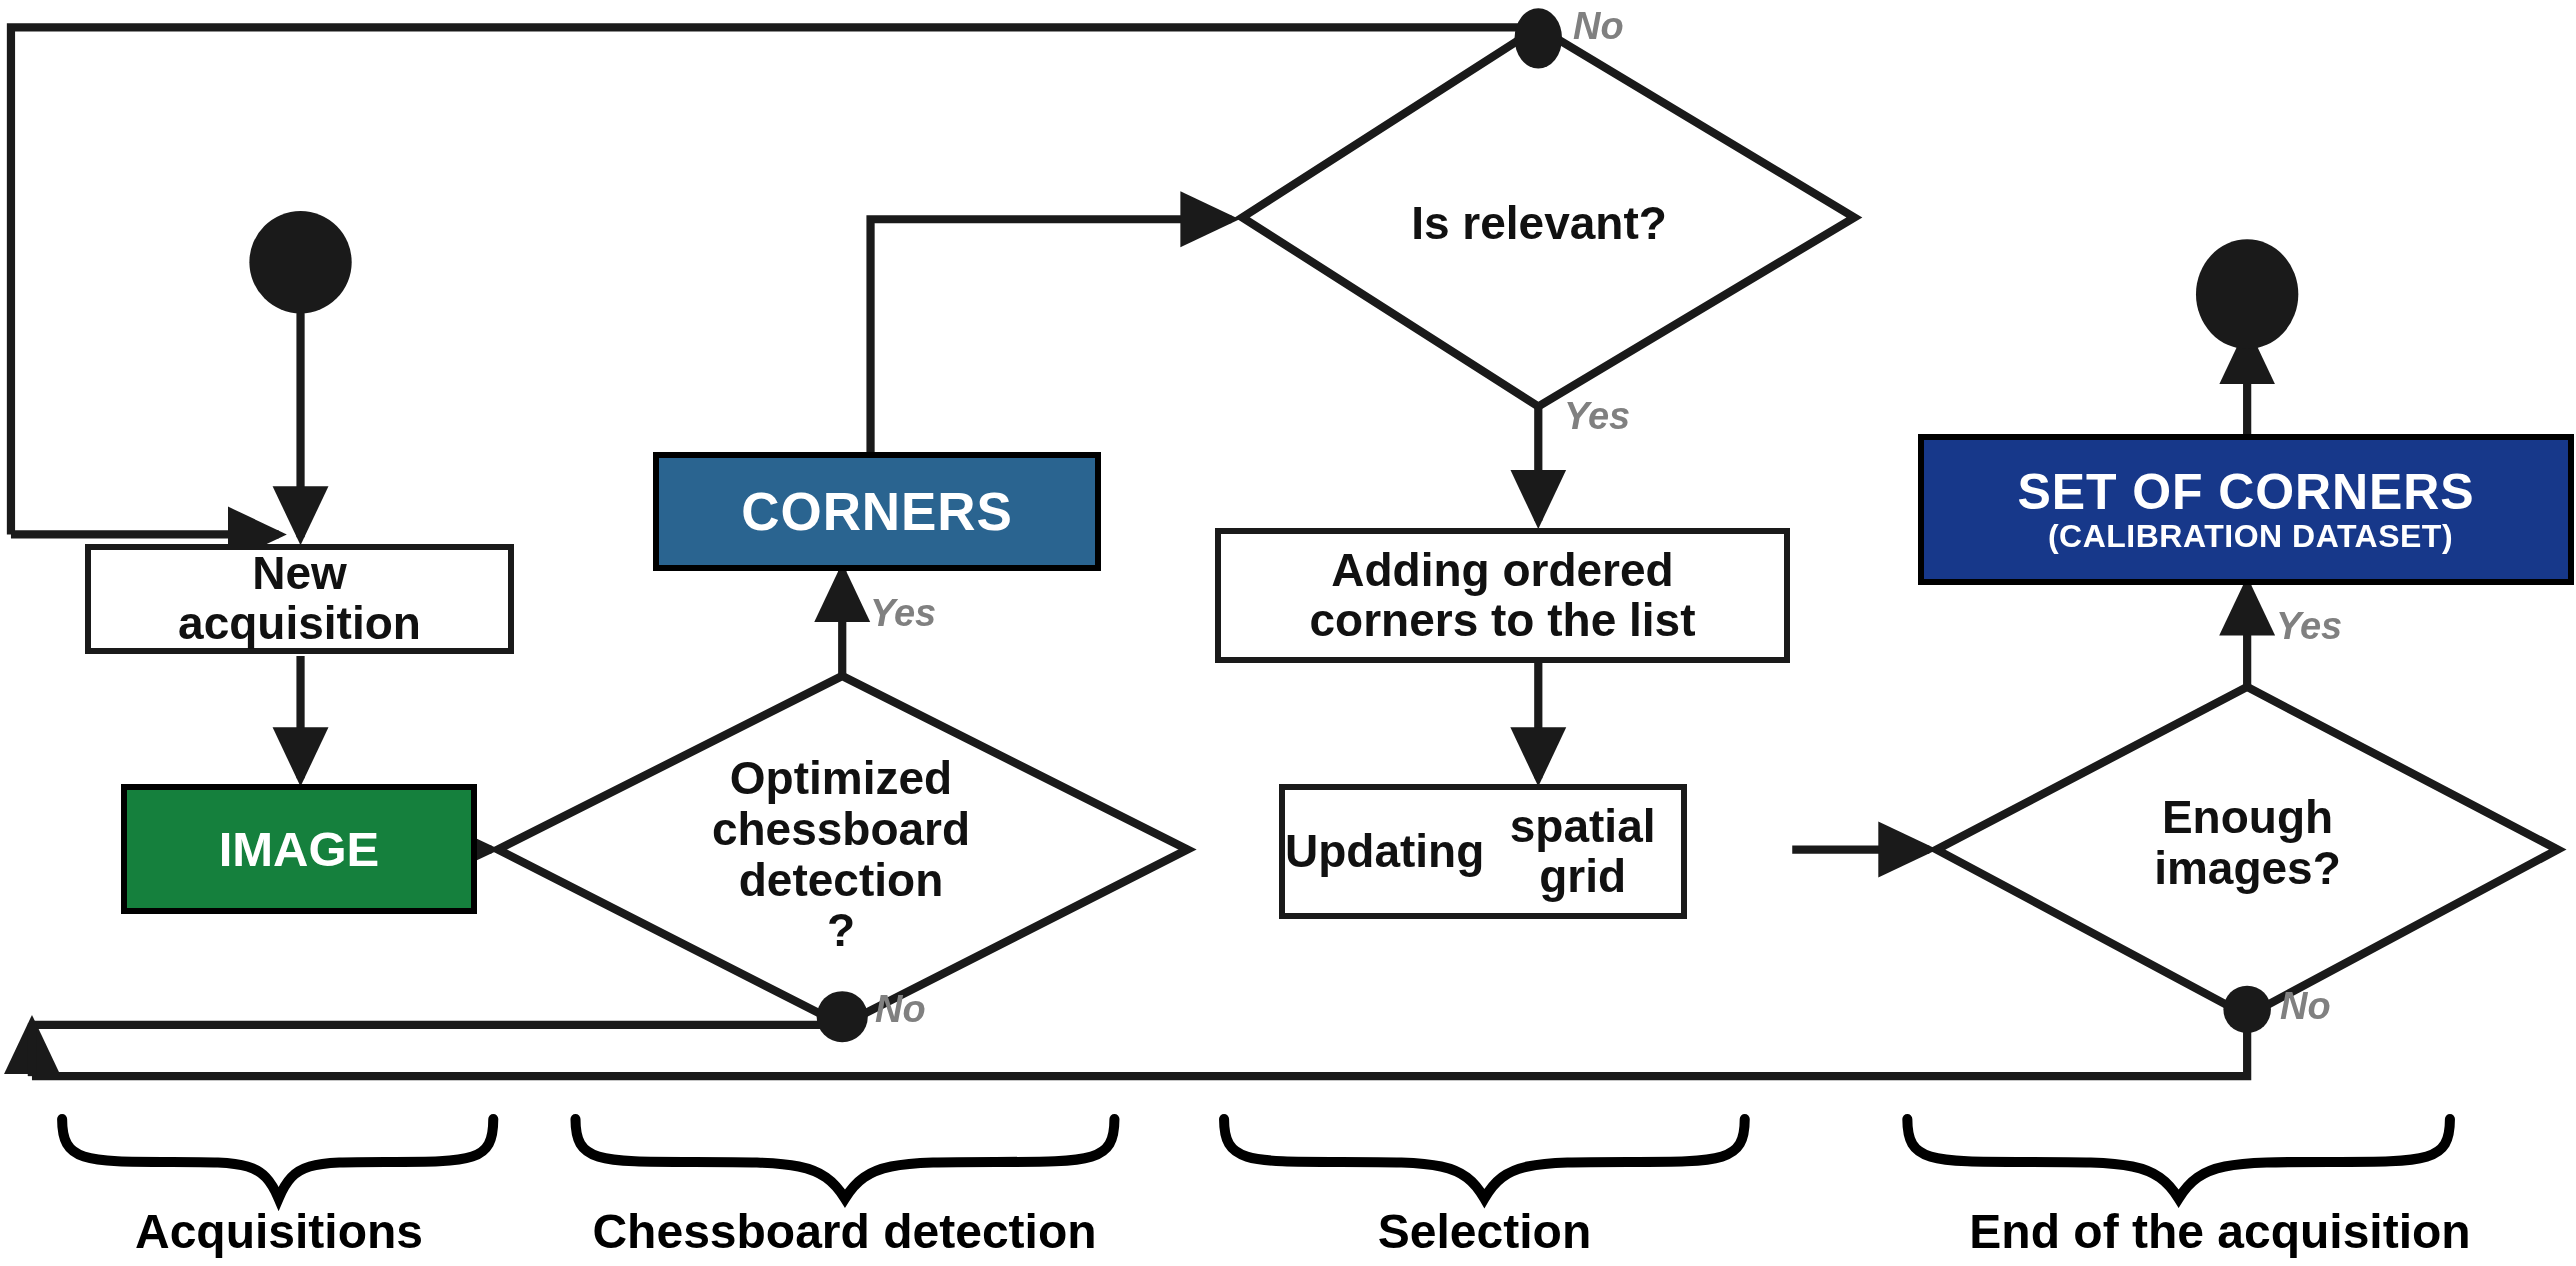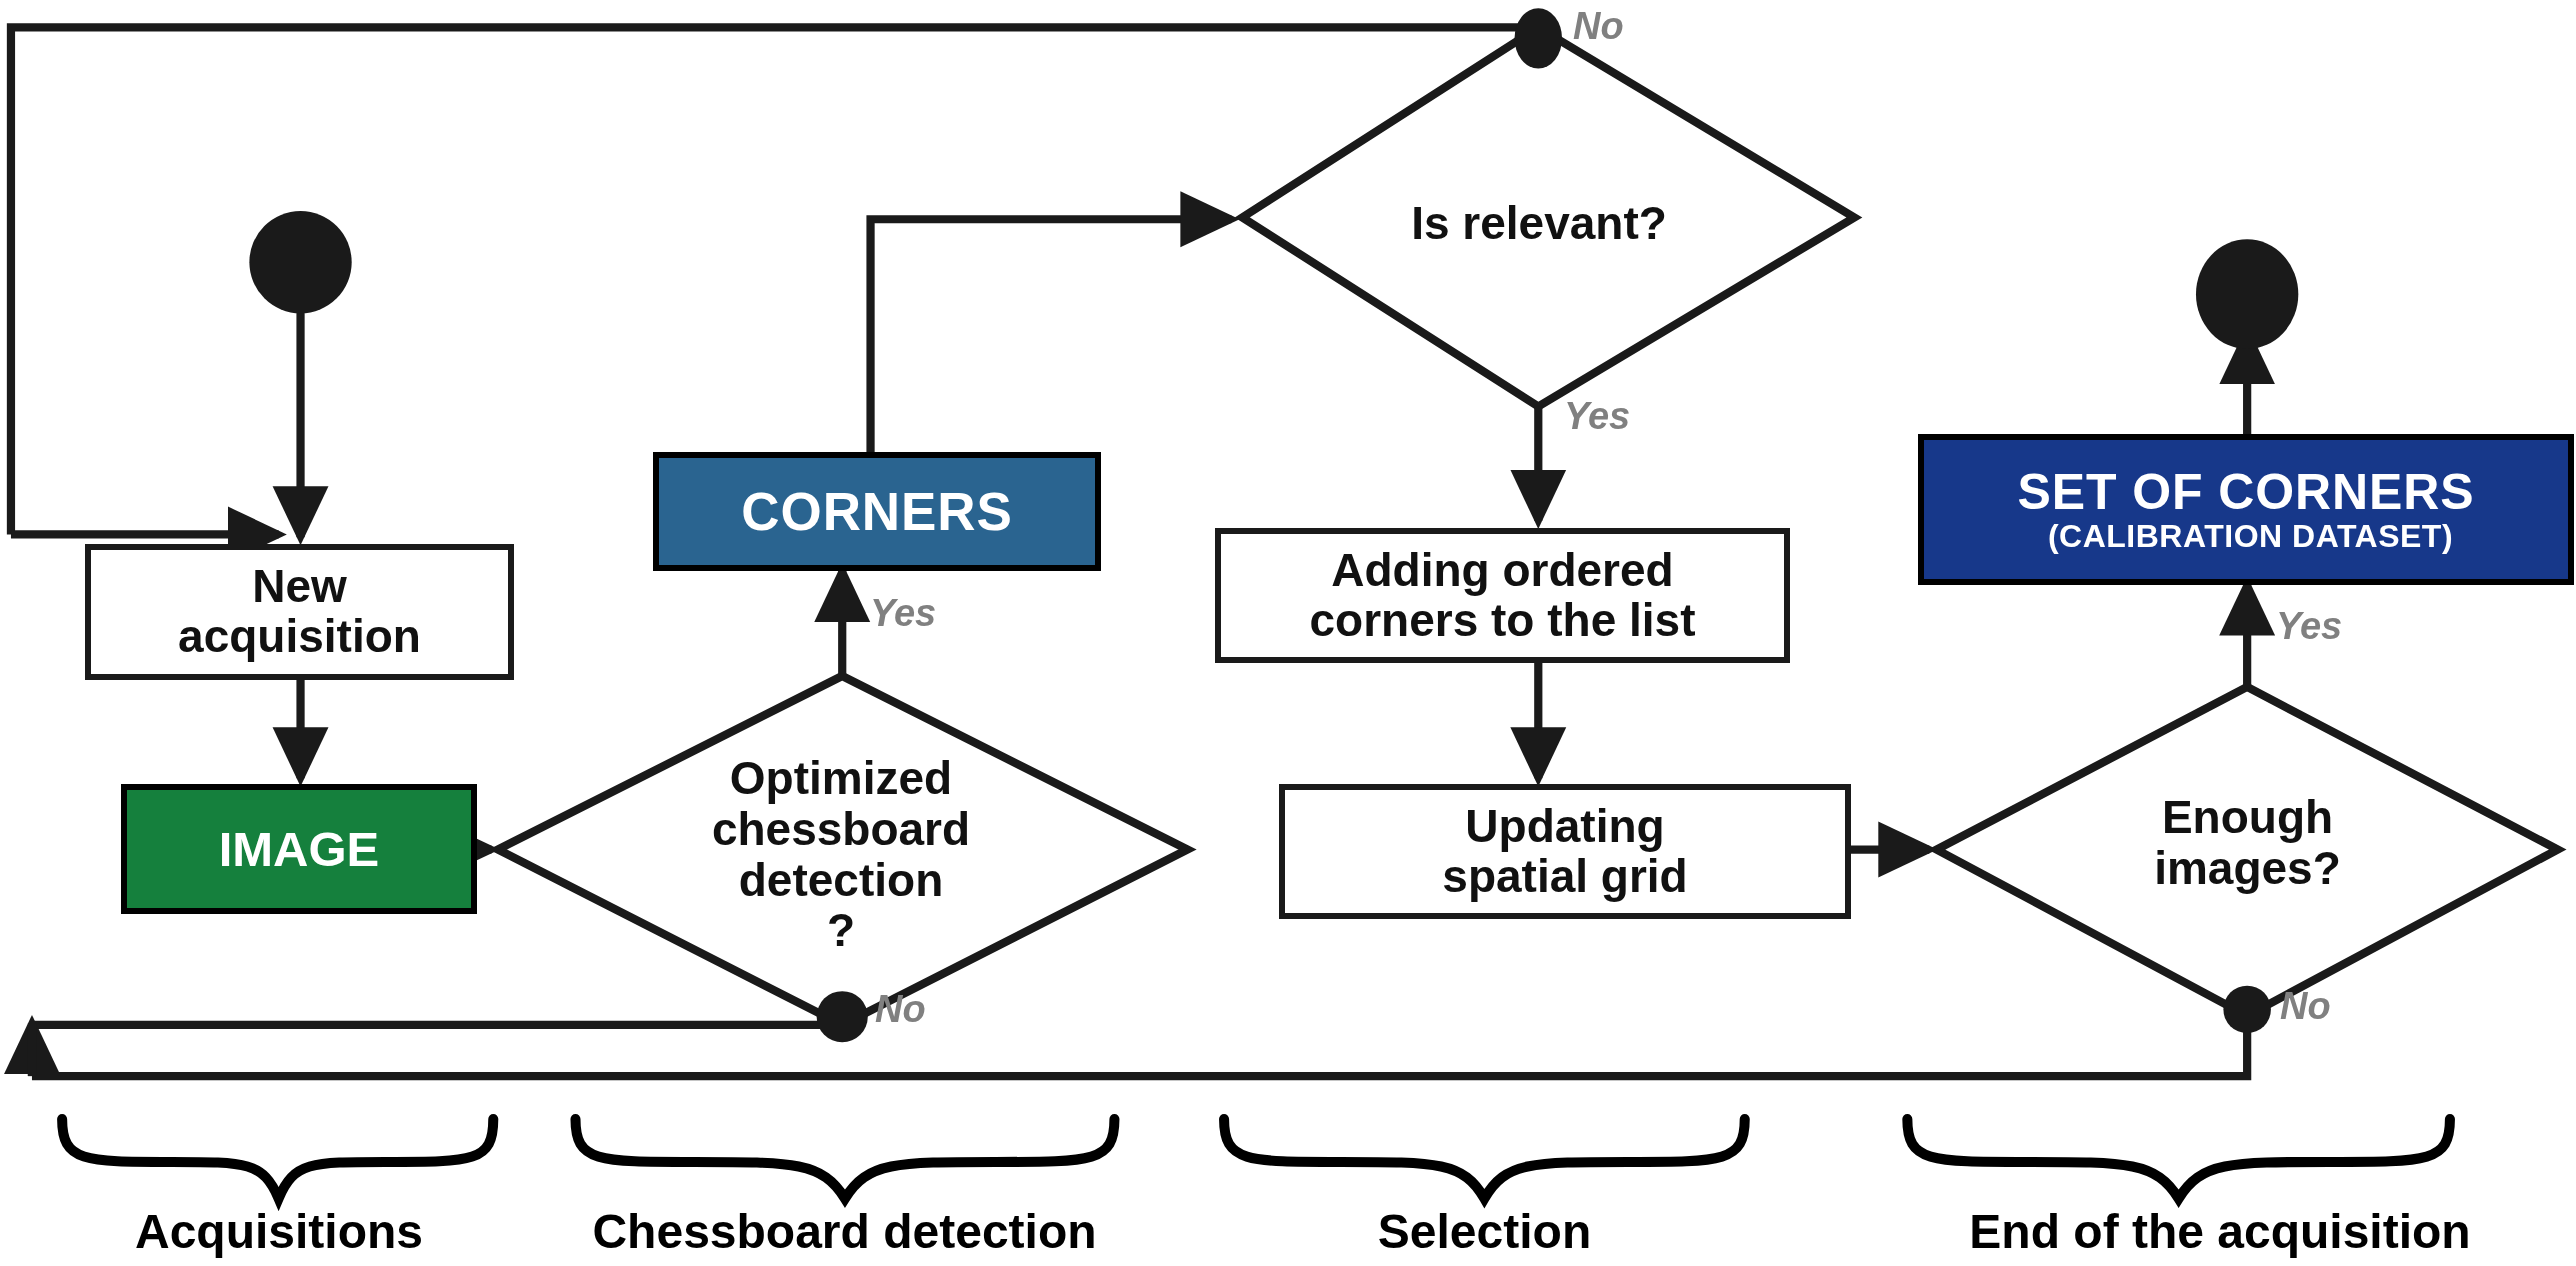--- a/index.html
+++ b/index.html
@@ -94,21 +94,21 @@
                C322,1272 340,1272 422,1272 C518,1272 540,1272 540,1225"></path>
       <path d="M630,1225 C630,1272 654,1272 760,1272 C870,1272 900,1272 925,1312
                C950,1272 980,1272 1090,1272 C1196,1272 1220,1272 1220,1225"></path>
       <path d="M1340,1225 C1340,1272 1364,1272 1468,1272 C1574,1272 1602,1272 1625,1312
                C1648,1272 1676,1272 1782,1272 C1886,1272 1910,1272 1910,1225"></path>
       <path d="M2088,1225 C2088,1272 2112,1272 2220,1272 C2330,1272 2360,1272 2385,1312
                C2410,1272 2440,1272 2550,1272 C2658,1272 2682,1272 2682,1225"></path>
     </g>
   </svg>
 
-  <div class="node proc" style="left:85px;top:544px;width:429px;height:136px;flex-direction:column;">
+  <div class="node proc" style="left:85px;top:544px;width:429px;height:110px;flex-direction:column;">
     <span>New</span>
     <span>acquisition</span>
   </div>
 
   <div class="node data-green" style="left:121px;top:784px;width:356px;height:130px;">
     <span>IMAGE</span>
   </div>
 
   <div class="diamond-label" style="left:585px;top:731px;width:512px;height:247px;flex-direction:column;">
     <span>Optimized</span>
@@ -124,21 +124,21 @@
   <div class="diamond-label" style="left:1306px;top:155px;width:466px;height:137px;flex-direction:row;">
     <span>Is relevant</span>
     <span>?</span>
   </div>
 
   <div class="node proc" style="left:1215px;top:528px;width:575px;height:135px;flex-direction:column;">
     <span>Adding ordered</span>
     <span>corners to the list</span>
   </div>
 
-  <div class="node proc" style="left:1279px;top:784px;width:572px;height:135px;flex-direction:column;">
+  <div class="node proc" style="left:1279px;top:784px;width:408px;height:135px;">
     <span>Updating</span>
     <span>spatial grid</span>
   </div>
 
   <div class="diamond-label" style="left:2019px;top:763px;width:457px;height:160px;flex-direction:column;">
     <span>Enough</span>
     <span>images?</span>
   </div>
 
   <div class="node data-navy" style="left:1918px;top:434px;width:656px;height:151px;">

